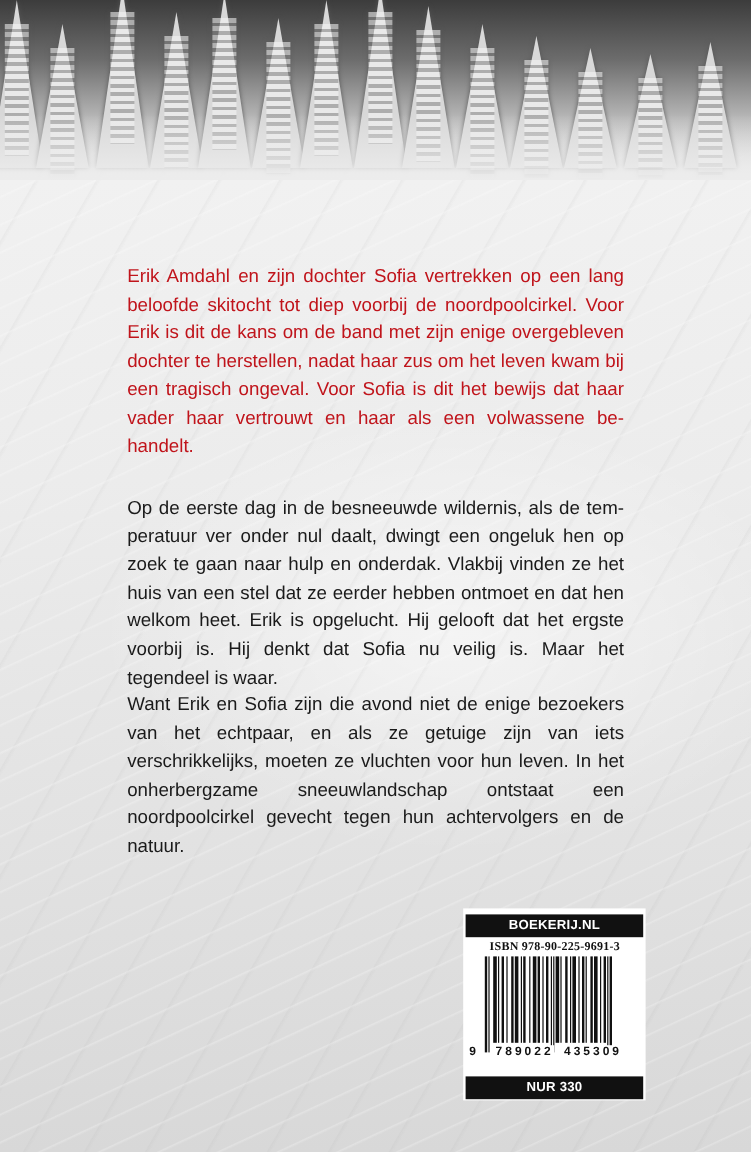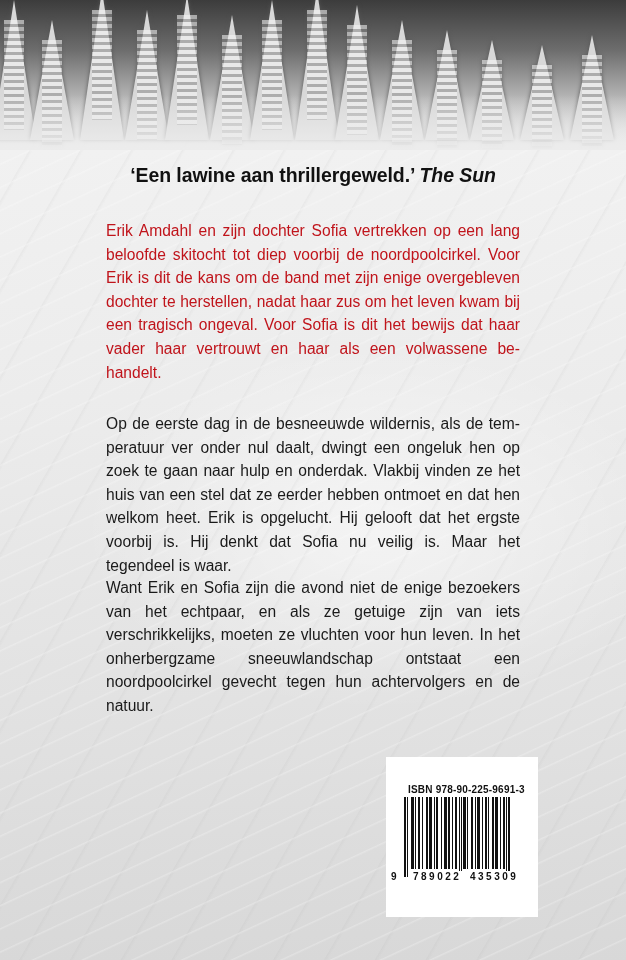--- a/index.html
+++ b/index.html
@@ -64,21 +64,21 @@
   }
   .bar-label {
     position: absolute; left: 2px; width: 148px; height: 19px;
     background: #111; color: #fff; text-align: center;
     font-size: 11px; font-weight: bold; line-height: 19px; letter-spacing: 0.2px;
   }
   .bar-label.top { top: 5px; }
   .bar-label.bottom { top: 140px; }
   .isbn-text {
     position: absolute; left: 22px; top: 27px; width: 128px;
-    font-size: 10px; font-weight: bold; color: #111; letter-spacing: 0.2px;
+    font-size: 10px; font-weight: bold; color: #111; letter-spacing: 0.2px; font-family: Liberation Serif, serif;
   }
   .bars {
     position: absolute; left: 18px; top: 40px; width: 124px; height: 80px;
     display: flex; align-items: flex-start;
   }
   .bars span { display: block; background: #111; height: 72px; }
   .bars span.gap { background: transparent; }
   .bars span.long { height: 80px; }
   .digits {
     position: absolute; top: 114px; font-size: 10px; font-weight: bold; color: #111;
@@ -104,30 +104,27 @@
     <div class="tree" style="left:295px;border-bottom-width:150px;"></div>
     <div class="tree" style="left:335px;border-bottom-width:135px;"></div>
     <div class="tree" style="left:380px;border-bottom-width:120px;"></div>
     <div class="tree" style="left:425px;border-bottom-width:110px;"></div>
     <div class="tree" style="left:470px;border-bottom-width:100px;"></div>
     <div class="tree" style="left:520px;border-bottom-width:95px;"></div>
     <div class="tree" style="left:570px;border-bottom-width:105px;"></div>
     <div class="ground-fade"></div>
   </div>
 
-  <div class="quote">
-    <span>‘Een lawine aan thrillergeweld.’</span>
-    <span class="src">The Sun</span>
-  </div>
 
   <div class="para p2">Op de eerste dag in de besneeuwde wildernis, als de tem­peratuur ver onder nul daalt, dwingt een ongeluk hen op zoek te gaan naar hulp en onderdak. Vlakbij vinden ze het huis van een stel dat ze eerder hebben ontmoet en dat hen welkom heet. Erik is opgelucht. Hij gelooft dat het ergste voorbij is. Hij denkt dat Sofia nu veilig is. Maar het tegendeel is waar.</div>
   <div class="para red">Erik Amdahl en zijn dochter Sofia vertrekken op een lang beloofde skitocht tot diep voorbij de noordpoolcirkel. Voor Erik is dit de kans om de band met zijn enige overgebleven dochter te herstellen, nadat haar zus om het leven kwam bij een tragisch ongeval. Voor Sofia is dit het bewijs dat haar vader haar vertrouwt en haar als een volwassene be­handelt.</div>
   <div class="para p3">Want Erik en Sofia zijn die avond niet de enige bezoekers van het echtpaar, en als ze getuige zijn van iets verschrikkelijks, moeten ze vluchten voor hun leven. In het onherbergzame sneeuwlandschap ontstaat een noordpoolcirkel gevecht tegen hun achtervolgers en de natuur.</div>
 
   <div class="barcode-box">
+    <div class="bar-label top">BOEKERIJ.NL</div>
     <div class="isbn-text">ISBN 978-90-225-9691-3</div>
     <div class="bars">
       <span class="long" style="width:2px"></span>
         <span class="gap" style="width:1px"></span>
         <span class="long" style="width:1px"></span>
       <span class="gap" style="width:3px"></span>
         <span style="width:3px"></span>
         <span class="gap" style="width:1px"></span>
         <span style="width:1px"></span>
       <span class="gap" style="width:2px"></span>
@@ -182,14 +179,15 @@
         <span class="gap" style="width:2px"></span>
         <span style="width:2px"></span>
         <span class="gap" style="width:1px"></span>
       <span class="long" style="width:1px"></span>
         <span class="gap" style="width:1px"></span>
         <span class="long" style="width:2px"></span>
     </div>
     <div class="digits d1">9</div>
     <div class="digits d2">789022</div>
     <div class="digits d3">435309</div>
+    <div class="bar-label bottom">NUR 330</div>
   </div>
 </div>
 
 </body></html>

